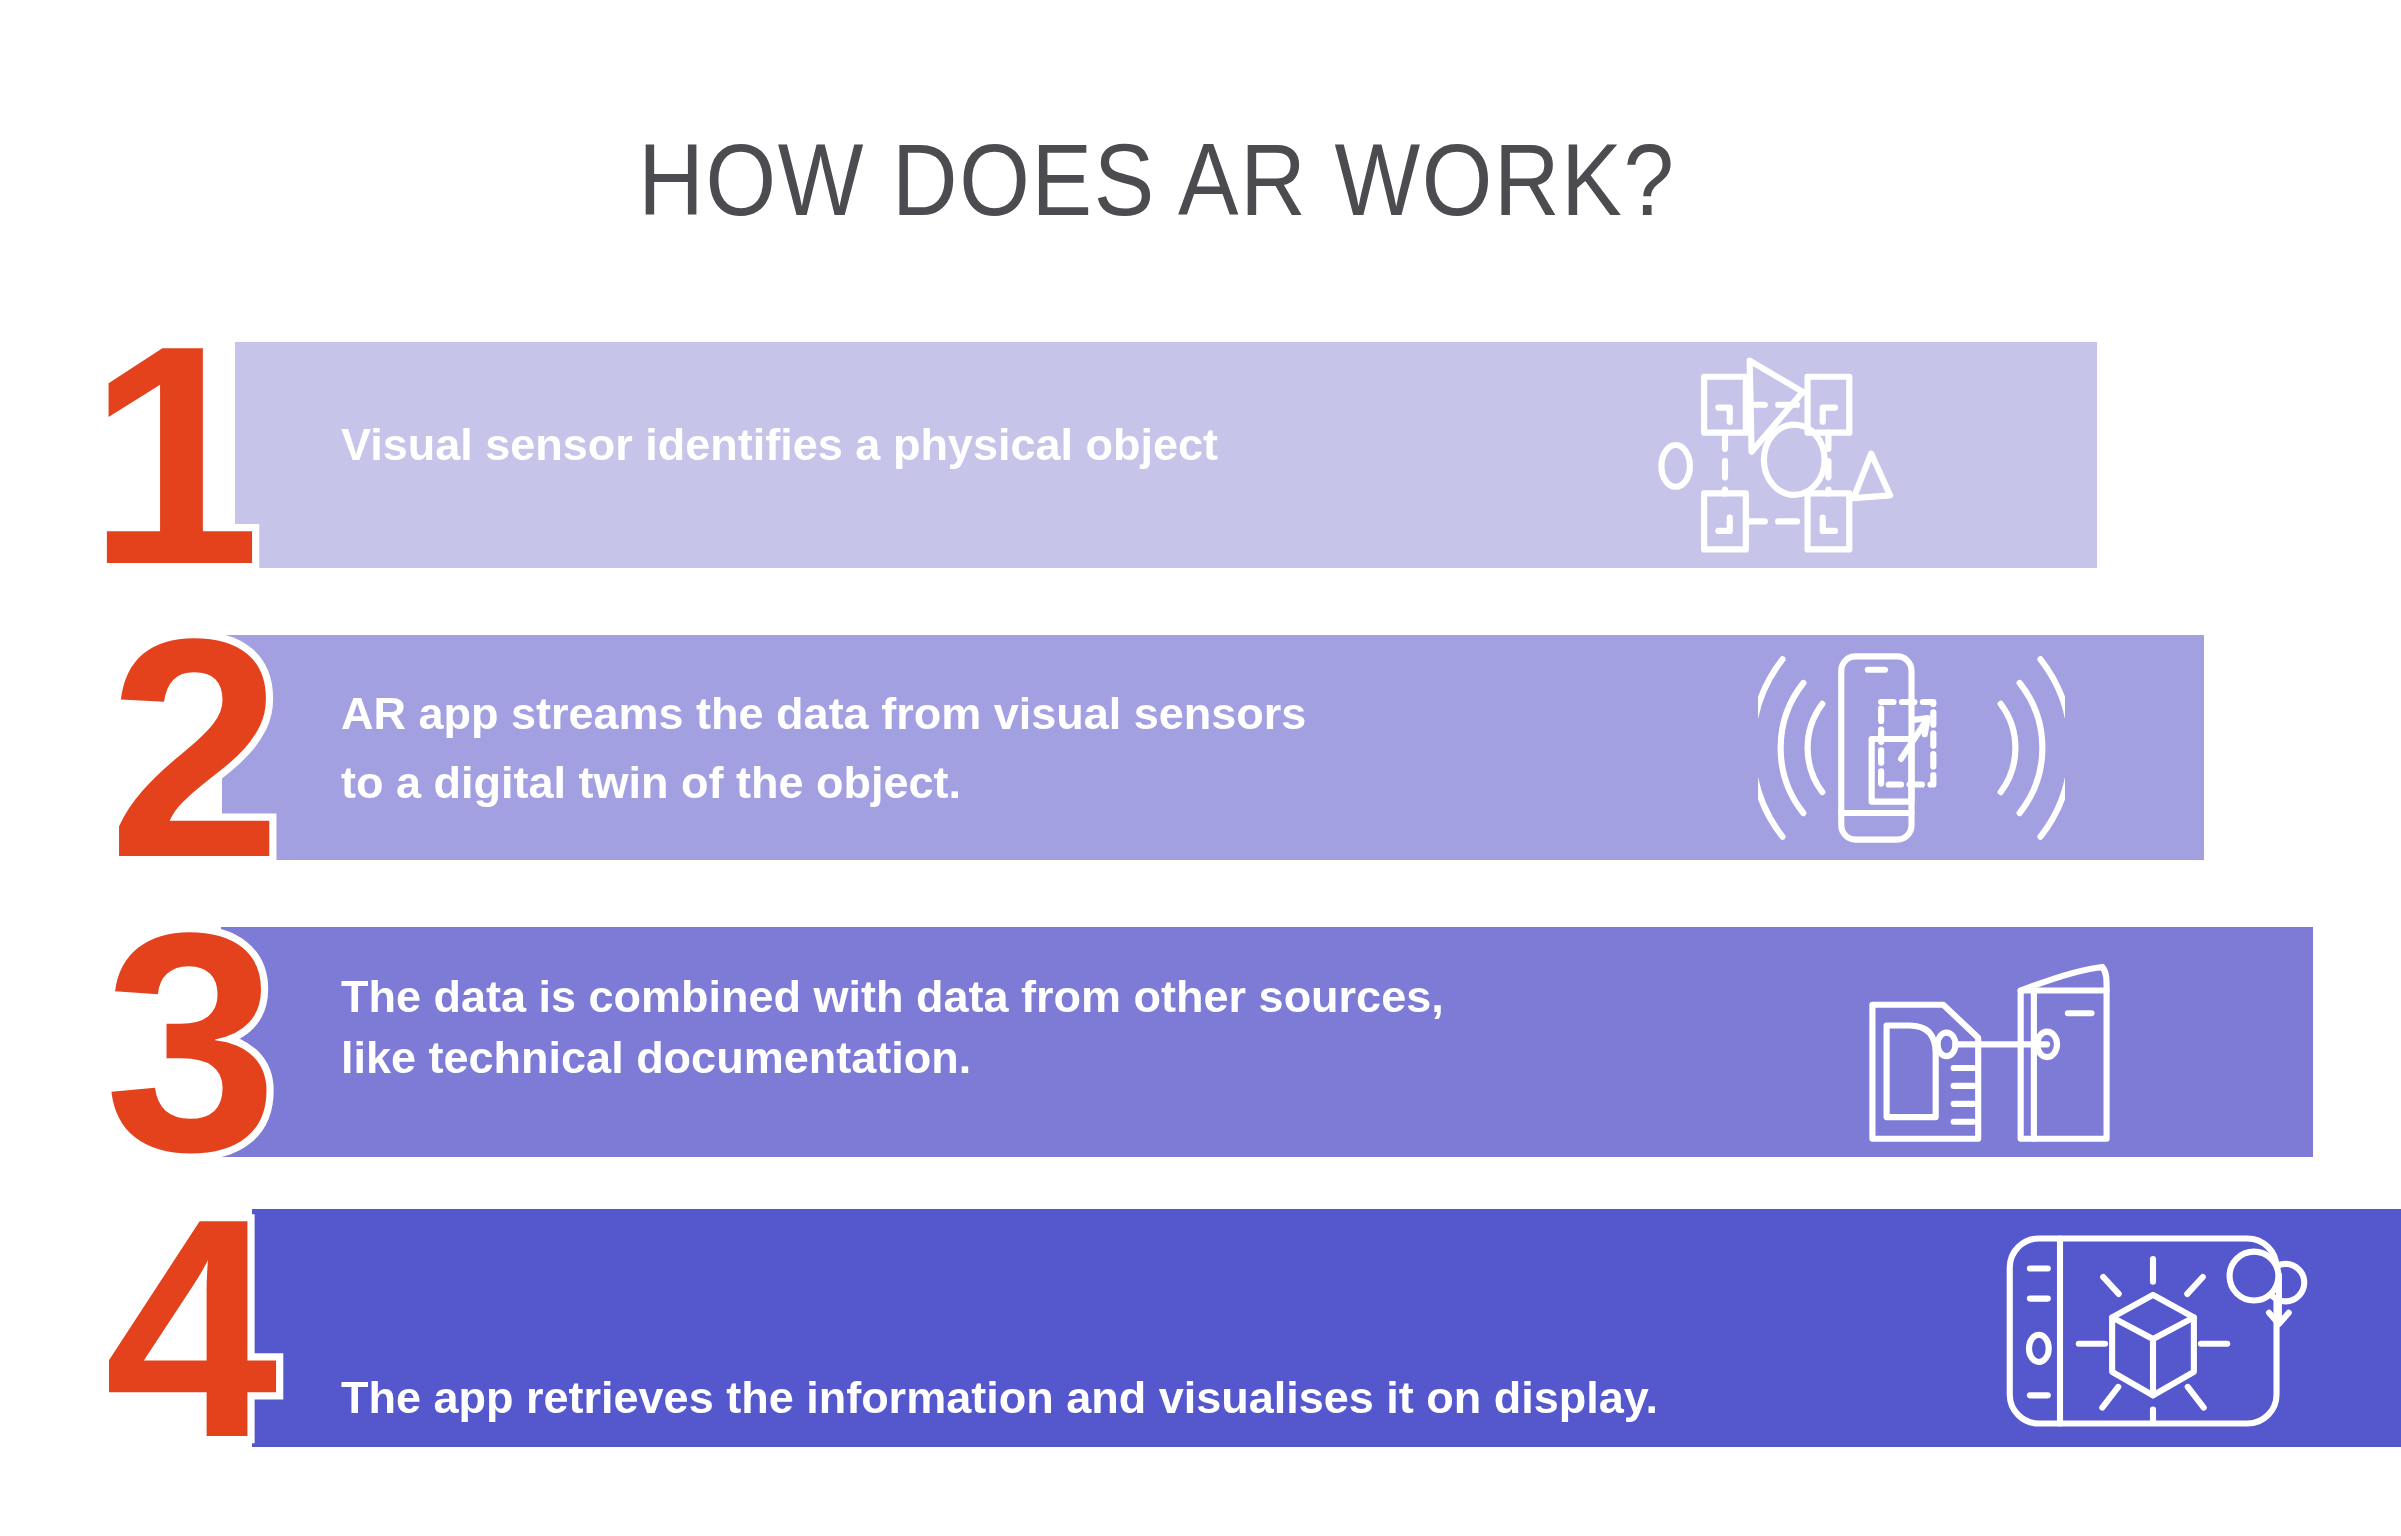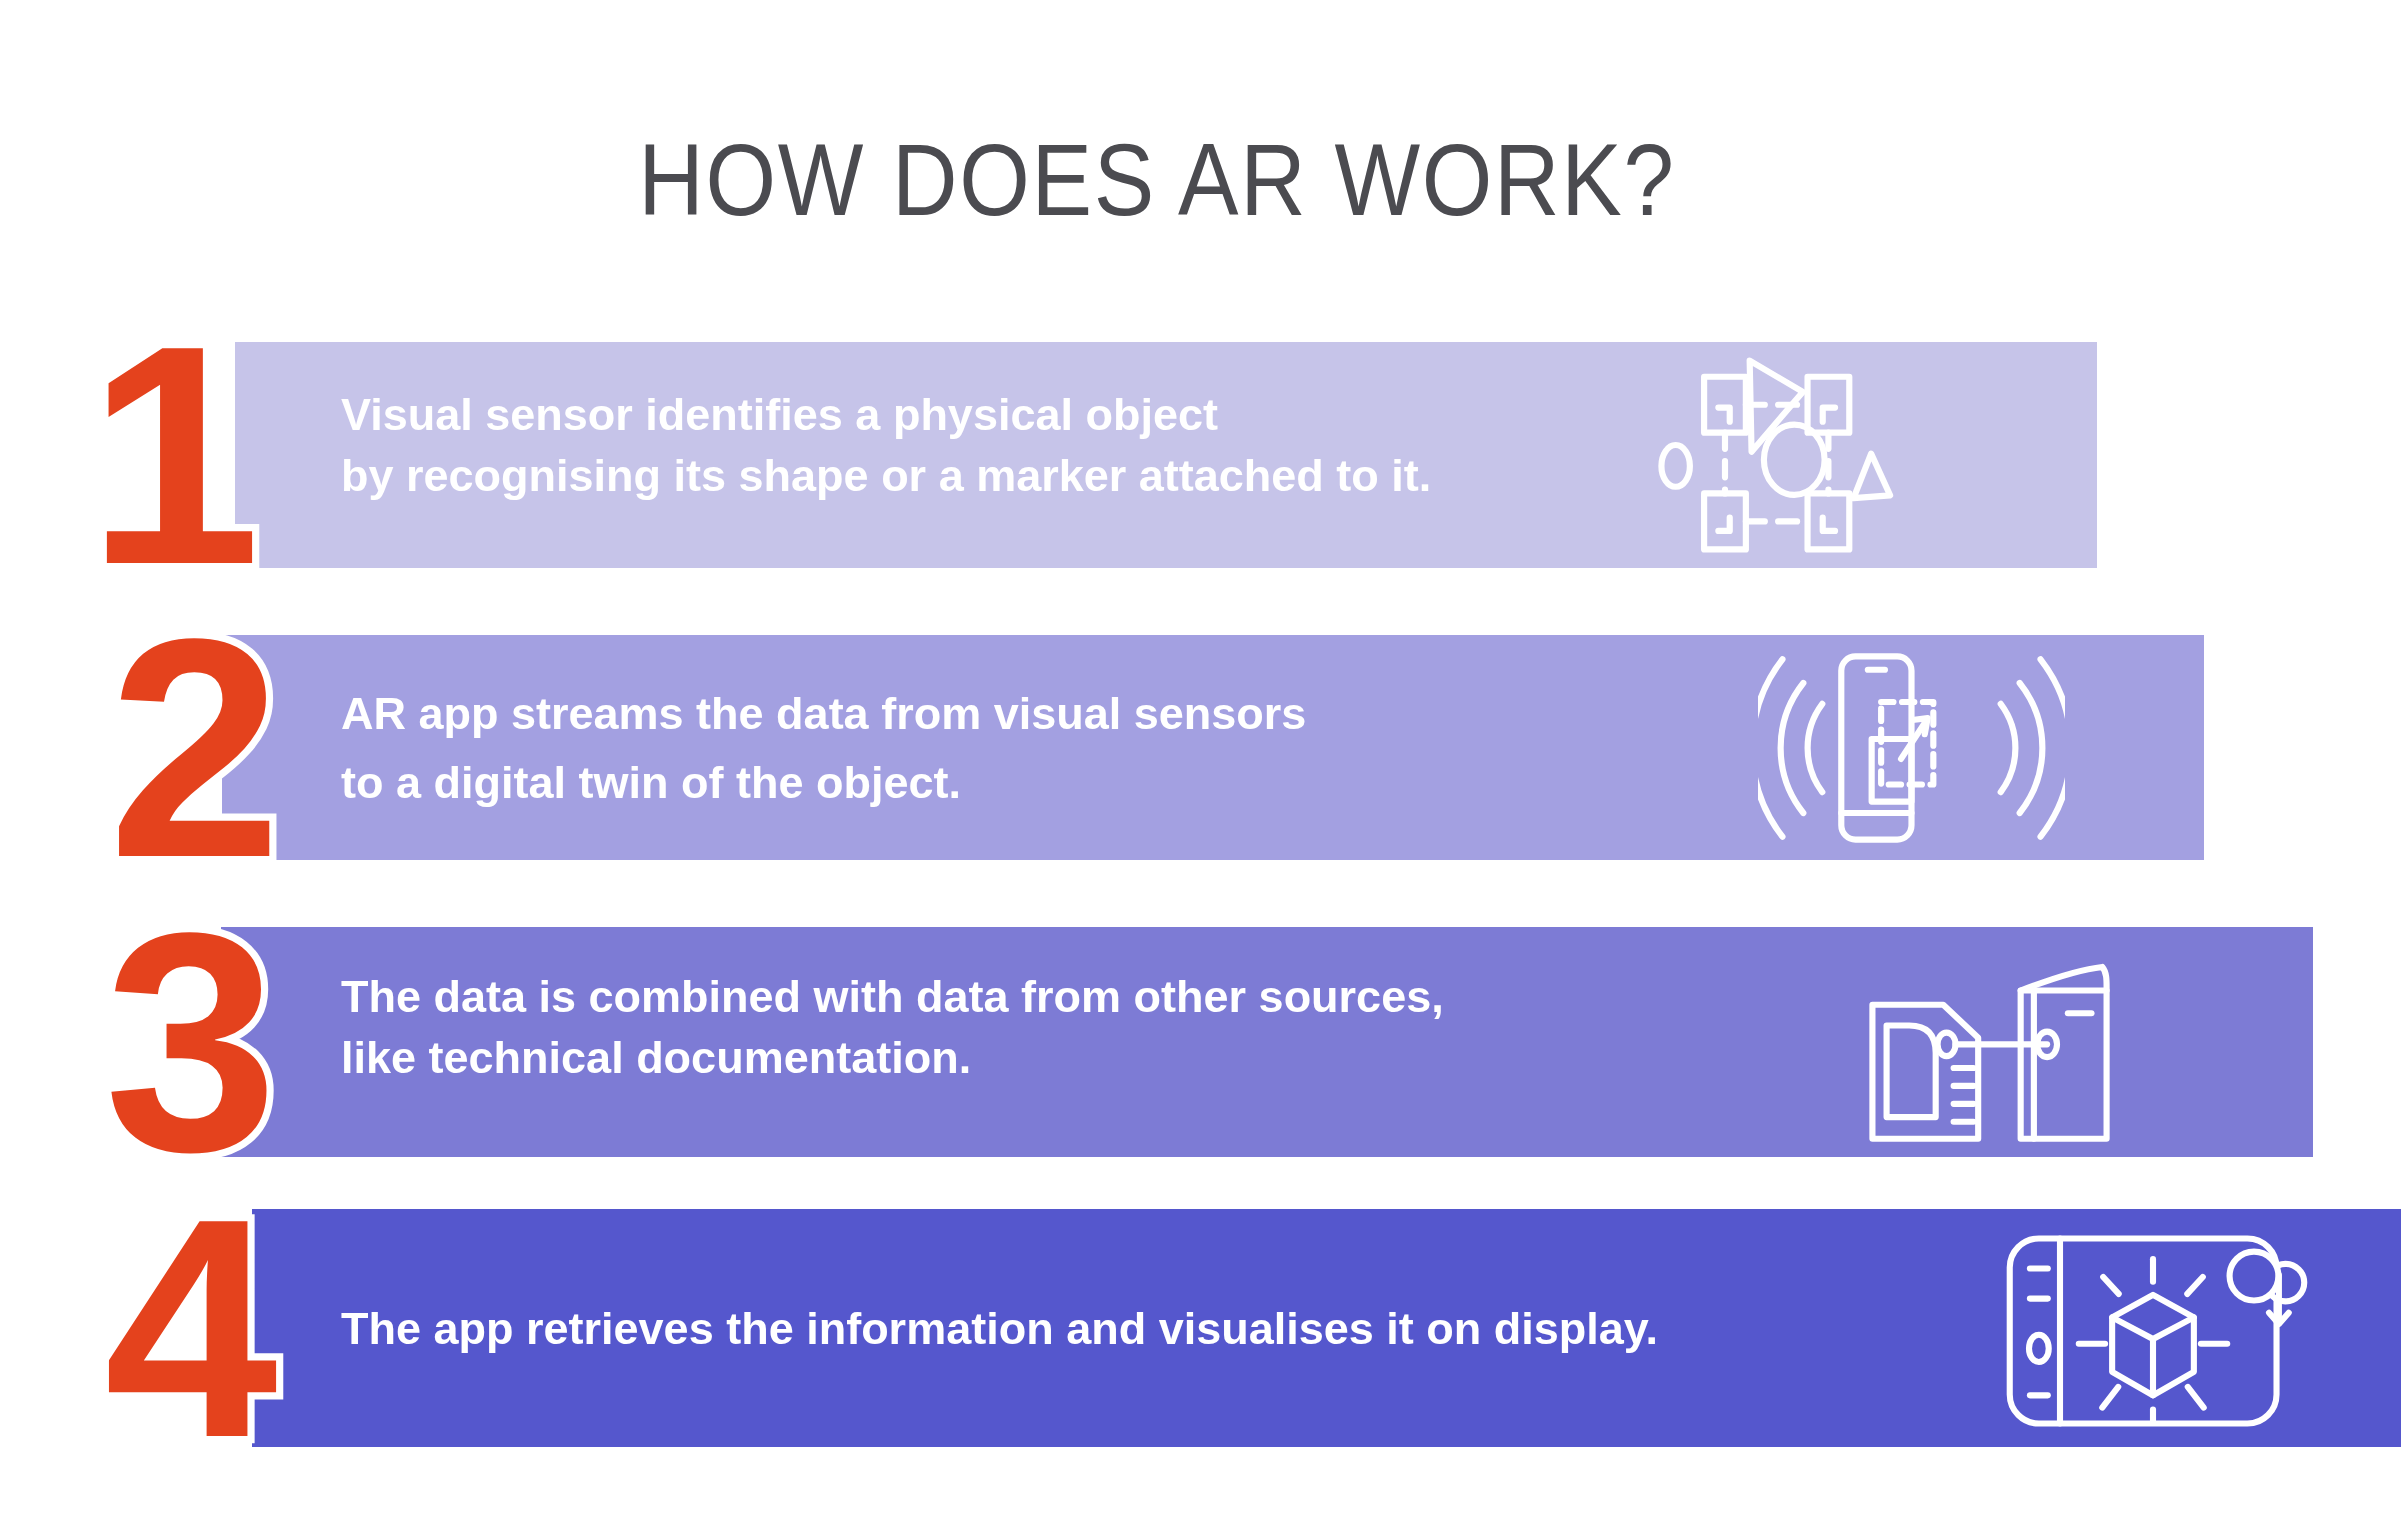--- a/index.html
+++ b/index.html
@@ -44,21 +44,21 @@
   .steptext{
     position:absolute;left:341px;
     display:flex;flex-direction:column;justify-content:center;
     color:var(--text_white);
     font-size:45px;font-weight:700;line-height:61px;
     z-index:3;white-space:nowrap;
   }
   .text1{top:342px;height:205px;}
   .text2{top:635px;height:225px;gap:8px;}
   .text3{top:927px;height:200px;}
-  .text4{top:1209px;height:238px;}
+  .text4{top:1278px;height:238px;}
 
   .ic{position:absolute;z-index:4;}
   .ic1{left:1655px;top:353px;width:288px;height:204px;}
   .ic2{left:1758px;top:646px;width:307px;height:204px;}
   .ic3{left:1859px;top:949px;width:312px;height:203px;}
   .ic4{left:1998px;top:1230px;width:310px;height:202px;}
 
   .ic path,.ic rect,.ic line,.ic ellipse,.ic circle,.ic polygon{
     stroke:var(--text_white);stroke-width:13;fill:none;
     stroke-linecap:round;stroke-linejoin:round;
@@ -69,21 +69,20 @@
 <body>
 
 <div class="stage">
 
   <div class="title">HOW DOES AR WORK?</div>
 
   <div class="bar bar1" style="background: rgb(198, 196, 233);"></div>
   <div class="digit digit1">1</div>
   <div class="steptext text1">
     <div>Visual sensor identifies a physical object</div>
-    <div>by recognising its shape or a marker attached to it.</div>
   </div>
   <svg class="ic ic1" viewBox="0 0 600 430">
     <rect x="100" y="50" width="88" height="118"></rect>
     <rect x="318" y="50" width="88" height="118"></rect>
     <rect x="100" y="296" width="88" height="118"></rect>
     <rect x="318" y="296" width="88" height="118"></rect>
     <path d="M130,115 h24 v30"></path>
     <path d="M376,115 h-26 v30"></path>
     <path d="M130,375 h24 v-28"></path>
     <path d="M376,375 h-26 v-28"></path>

